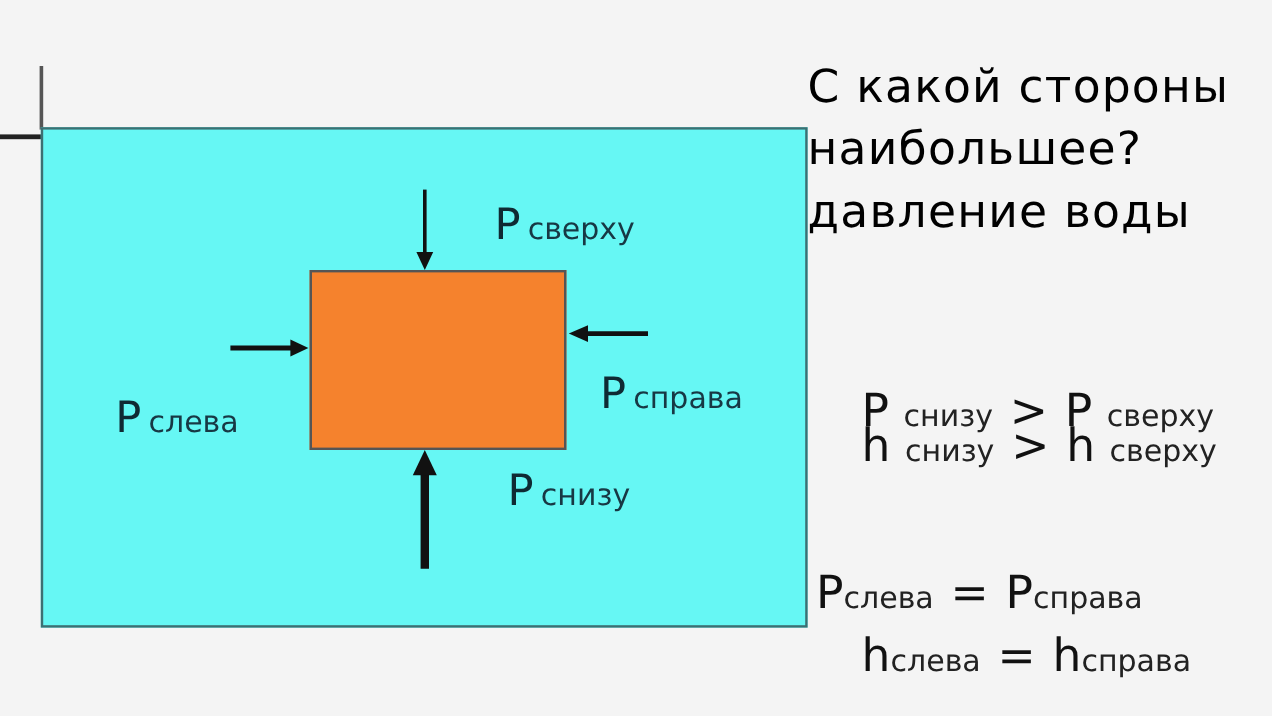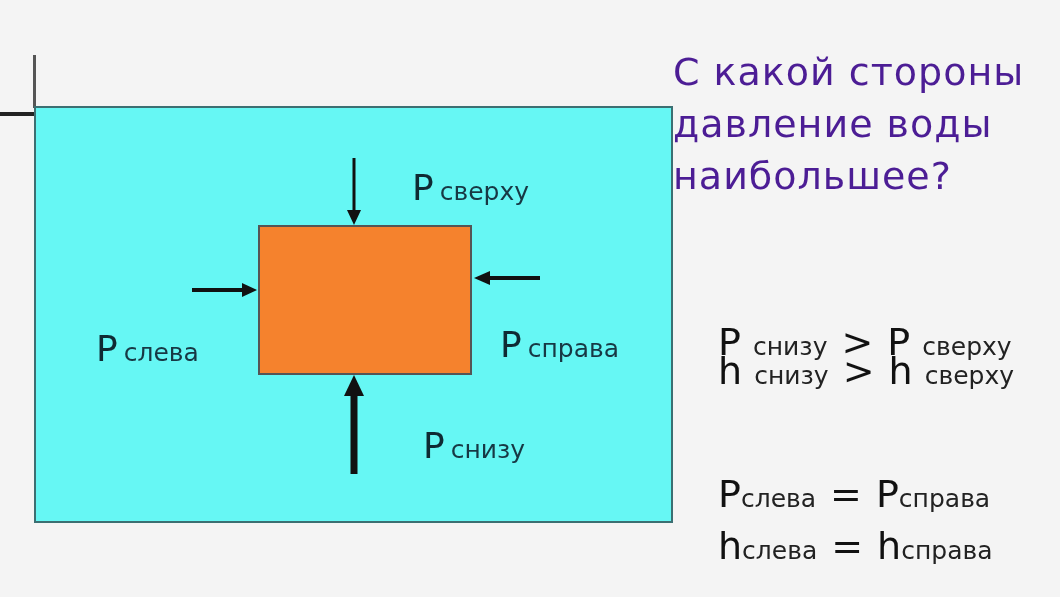--- a/index.html
+++ b/index.html
@@ -20,21 +20,21 @@
   .water-level-mark { left:0; top:112px; width:36px; height:4px; background:#222; }
   .body-block {
     left:258px; top:225px; width:214px; height:150px;
     background:#f5822d;
     border:2px solid #555;
     box-sizing:border-box;
   }
   .lbl { font-size:36px; line-height:1; color:#0f2a33; white-space:nowrap; }
   .lbl .sub { font-size:25px; margin-left:6px; color:#173844; }
   .question {
-    left:673px; top:46px; font-size:38px; line-height:52px; color:#4c1d95;
+    left:673px; top:46px; font-size:38px; line-height:52px; color:#000000;
     letter-spacing:1px;
   }
   .rel { font-size:38px; line-height:1; color:#111; white-space:nowrap; }
   .rel .sub { font-size:25px; color:#222; }
   .rel .op { margin:0 14px; }
 </style>
 </head>
 <body>
 
 <div class="abs tank-left-wall"></div>
@@ -60,37 +60,37 @@
     <polygon points="344,396 364,396 354,375" fill="#111"></polygon>
   </g>
 </svg>
 
 <div class="abs lbl" style="left:412px;top:170px">
   <span>P</span><span class="sub">сверху</span>
 </div>
 <div class="abs lbl" style="left:96px;top:331px">
   <span>P</span><span class="sub">слева</span>
 </div>
-<div class="abs lbl" style="left:500px;top:327px">
+<div class="abs lbl" style="left:500px;top:311px">
   <span>P</span><span class="sub">справа</span>
 </div>
-<div class="abs lbl" style="left:423px;top:428px">
+<div class="abs lbl" style="left:423px;top:392px">
   <span>P</span><span class="sub">снизу</span>
 </div>
 
 <div class="abs question">
   <div>С какой стороны</div>
+  <div>наибольшее?</div>
   <div>давление воды</div>
-  <div>наибольшее?</div>
 </div>
 
 <div class="abs rel" style="left:718px;top:323px">
   <span>P</span> <span class="sub">снизу</span><span class="op">&gt;</span><span>P</span> <span class="sub">сверху</span>
 </div>
 <div class="abs rel" style="left:718px;top:352px">
   <span>h</span> <span class="sub">снизу</span><span class="op">&gt;</span><span>h</span> <span class="sub">сверху</span>
 </div>
-<div class="abs rel" style="left:718px;top:475px">
+<div class="abs rel" style="left:680px;top:475px">
   <span>P</span><span class="sub">слева</span><span class="op">=</span><span>P</span><span class="sub">справа</span>
 </div>
 <div class="abs rel" style="left:718px;top:527px">
   <span>h</span><span class="sub">слева</span><span class="op">=</span><span>h</span><span class="sub">справа</span>
 </div>
 
 </body></html>

